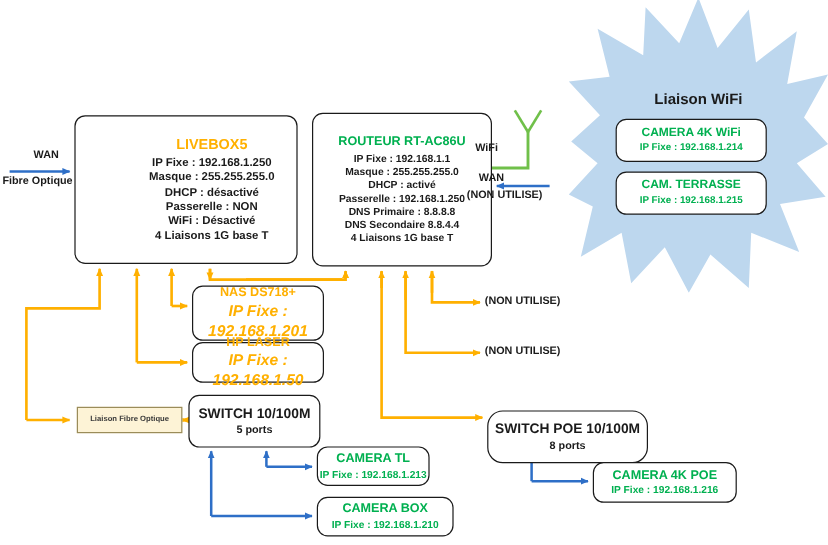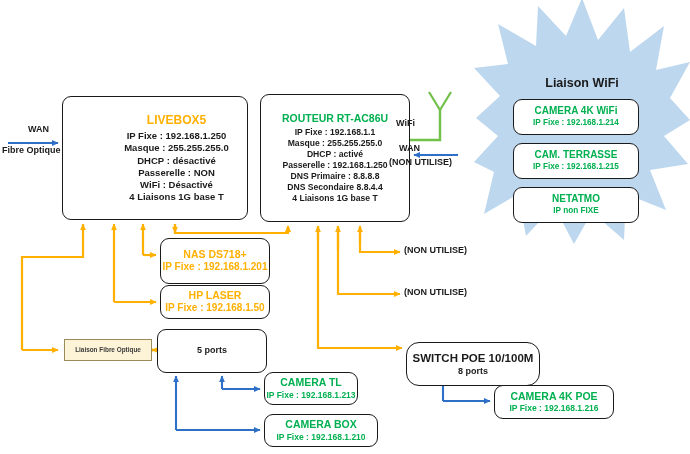--- a/index.html
+++ b/index.html
@@ -55,21 +55,21 @@
   #livebox .title { font-size: 12px; color: #FFB000; margin-bottom: 2px; }
   #routeur {
     left: 260px; top: 94px; width: 150px; height: 128px;
     font-size: 8.6px;
   }
   #routeur .title { font-size: 10.5px; color: #00B050; margin-bottom: 1px; }
 
   
   .leaf-orange { font-size: 8.5px; }
   .leaf-orange .title { font-size: 10.5px; color: #FFB000; }
-  .leaf-orange .sub { font-size: 10px; color: #FFB000; font-weight: bold; }
+  .leaf-orange .sub { font-size: 13px; color: #FFB000; font-weight: bold; font-style: italic; }
   #nas    { left: 160px; top: 238px; width: 110px; height: 46px; }
   #hplaser{ left: 160px; top: 285px; width: 110px; height: 34px; }
 
   
   .switch-box { font-size: 9px; }
   .switch-box .title { font-size: 11.5px; color: #1a1a1a; }
   .switch-box .sub { font-size: 9px; font-weight: bold; color: #1a1a1a; }
   #switch1 { left: 157px; top: 329px; width: 110px; height: 44px; }
   #switchpoe { left: 406px; top: 342px; width: 134px; height: 44px; border-radius: 13px; }
 
@@ -256,20 +256,21 @@
     <div class="title">NAS DS718+</div>
     <div class="sub">IP Fixe : 192.168.1.201</div>
   </div>
 
   <div class="node leaf-orange" id="hplaser">
     <div class="title">HP LASER</div>
     <div class="sub">IP Fixe : 192.168.1.50</div>
   </div>
 
   <div class="node switch-box" id="switch1">
+    <div class="title">SWITCH 10/100M</div>
     <div class="sub">5 ports</div>
   </div>
 
   <div class="node switch-box" id="switchpoe">
     <div class="title">SWITCH POE 10/100M</div>
     <div class="sub">8 ports</div>
   </div>
 
   <div class="node leaf-green" id="camtl">
     <div class="title">CAMERA TL</div>
@@ -290,24 +291,20 @@
     <div>Liaison Fibre Optique</div>
   </div>
 
   <div class="node wifi-leaf" id="cam4kwifi">
     <div class="title">CAMERA 4K WiFi</div>
     <div class="sub">IP Fixe : 192.168.1.214</div>
   </div>
   <div class="node wifi-leaf" id="camterrasse">
     <div class="title">CAM. TERRASSE</div>
     <div class="sub">IP Fixe : 192.168.1.215</div>
-  </div>
-  <div class="node wifi-leaf" id="netatmo">
-    <div class="title">NETATMO</div>
-    <div class="sub">IP non FIXE</div>
   </div>
 
   <div class="label" id="lbl-wan-left">WAN</div>
   <div class="label" id="lbl-fibre-left">Fibre Optique</div>
   <div class="label" id="lbl-wifi">WiFi</div>
   <div class="label" id="lbl-wan-r">WAN</div>
   <div class="label" id="lbl-wan-r2">(NON UTILISE)</div>
   <div class="label" id="lbl-nonutil1">(NON UTILISE)</div>
   <div class="label" id="lbl-nonutil2">(NON UTILISE)</div>
 

